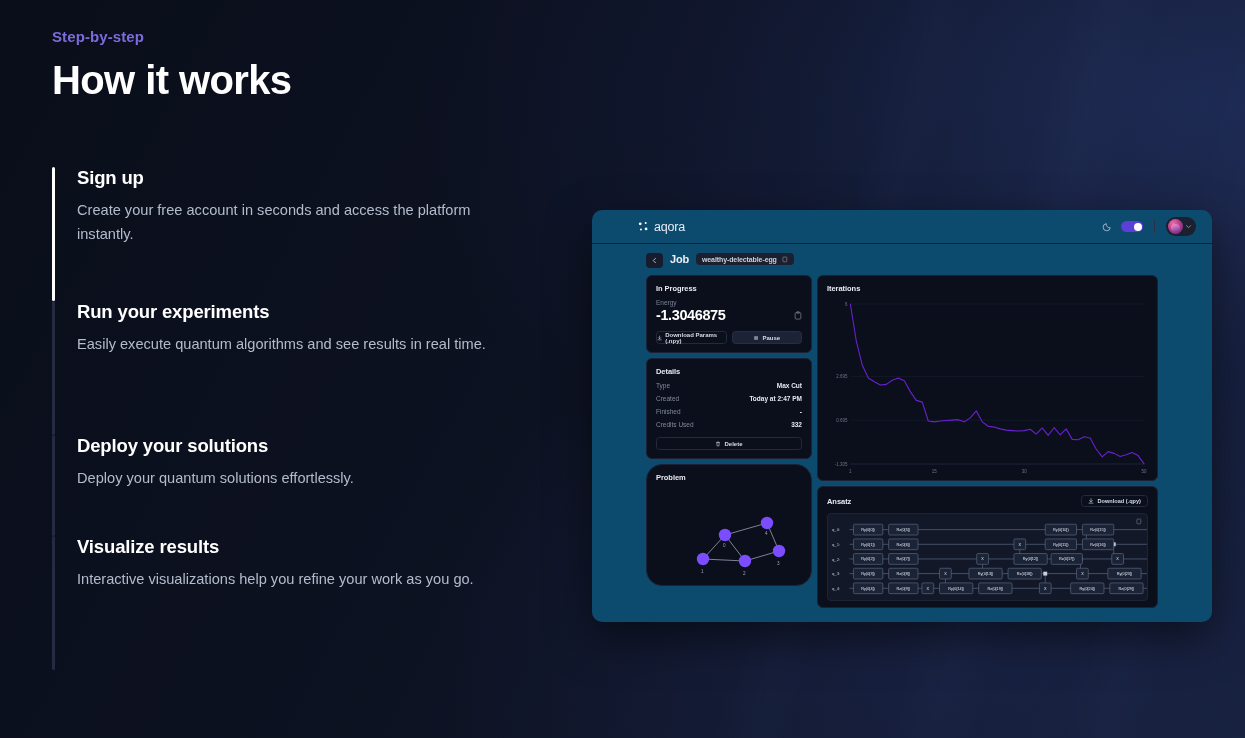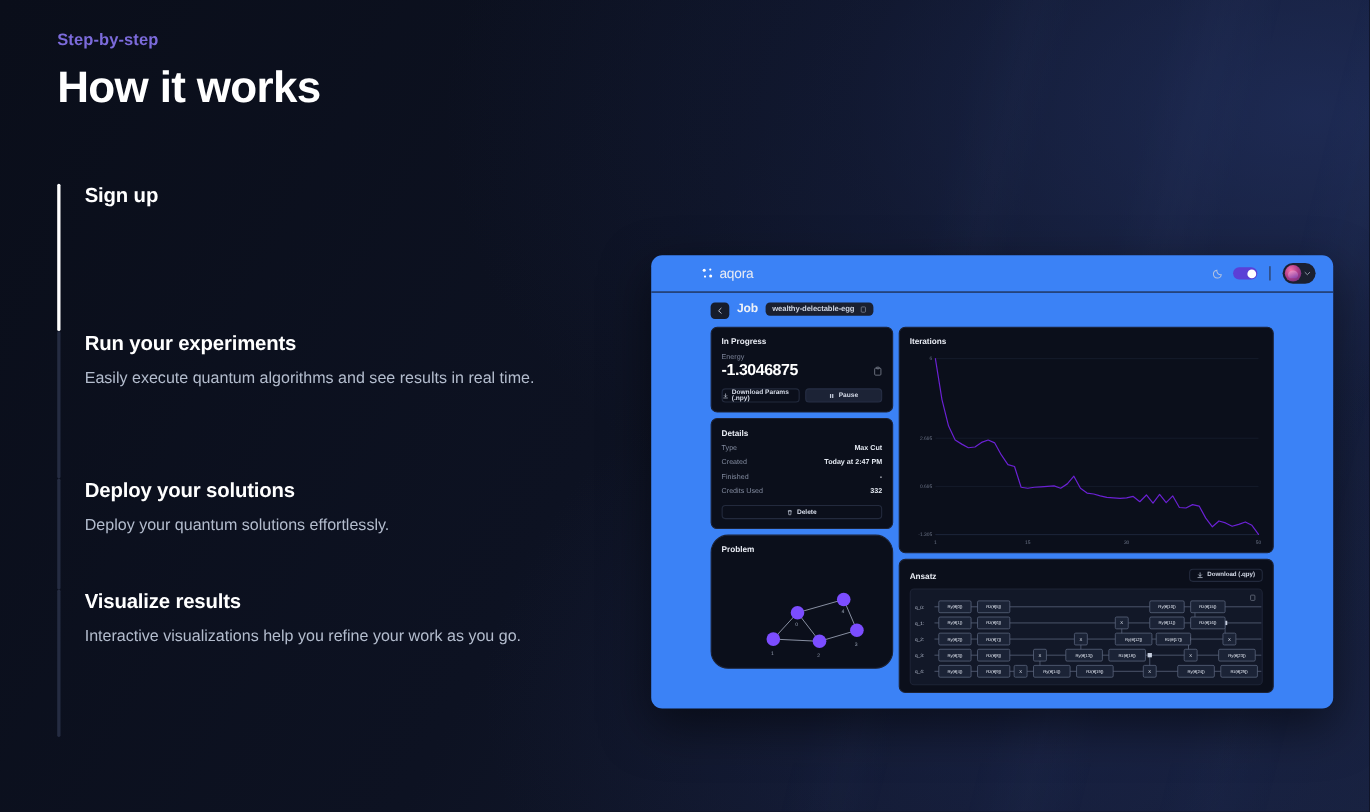--- a/index.html
+++ b/index.html
@@ -93,23 +93,23 @@
     max-width: 420px;
   }
   .step-1 { height: 134px; }
   .step-2 { height: 134px; }
   .step-3 { height: 134px; }
   .step-4 { height: 101px; }
 
   
   .app-shot {
     position: absolute;
-    left: 592px; top: 232px;
+    left: 592px; top: 210px;
     width: 620px; height: 412px;
-    background: #3b82f6;
+    background: #0c4a6e;
     border-radius: 10px;
     overflow: hidden;
     box-shadow: 0 16px 44px rgba(0,0,0,0.5);
   }
 
   .app-topbar {
     height: 34px;
     border-bottom: 1px solid #161c2c;
     display: flex;
     align-items: center;
@@ -374,20 +374,21 @@
 <div class="page">
 
   <div class="eyebrow">Step-by-step</div>
   <h1 class="page-title">How it works</h1>
 
   <div class="steps">
 
     <div class="step step-1 active">
       <div class="step-rail"></div>
       <div class="step-title">Sign up</div>
+      <div class="step-desc">Create your free account in seconds and access the platform instantly.</div>
     </div>
 
     <div class="step step-2">
       <div class="step-rail"></div>
       <div class="step-title">Run your experiments</div>
       <div class="step-desc">Easily execute quantum algorithms and see results in real time.</div>
     </div>
 
     <div class="step step-4">
       <div class="step-rail"></div>

